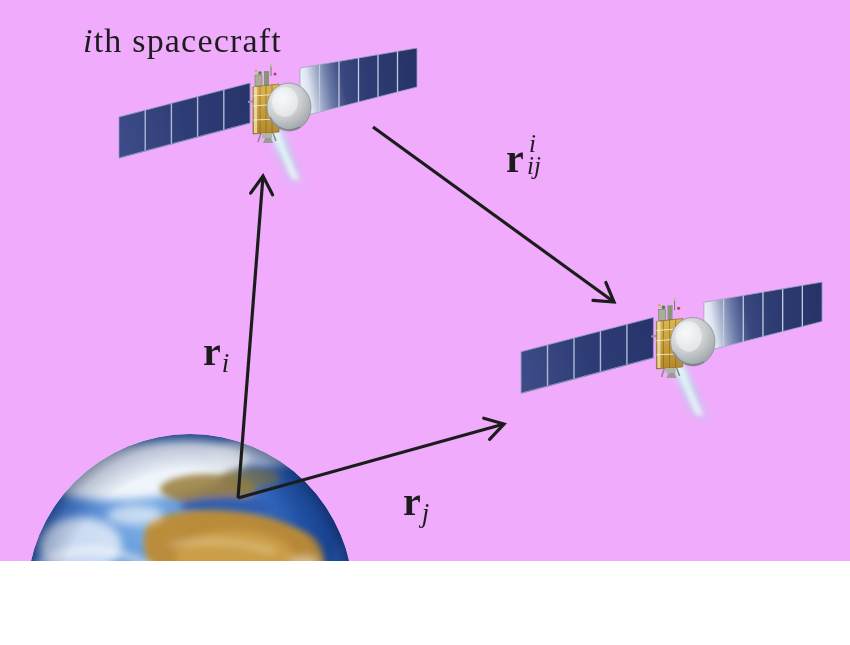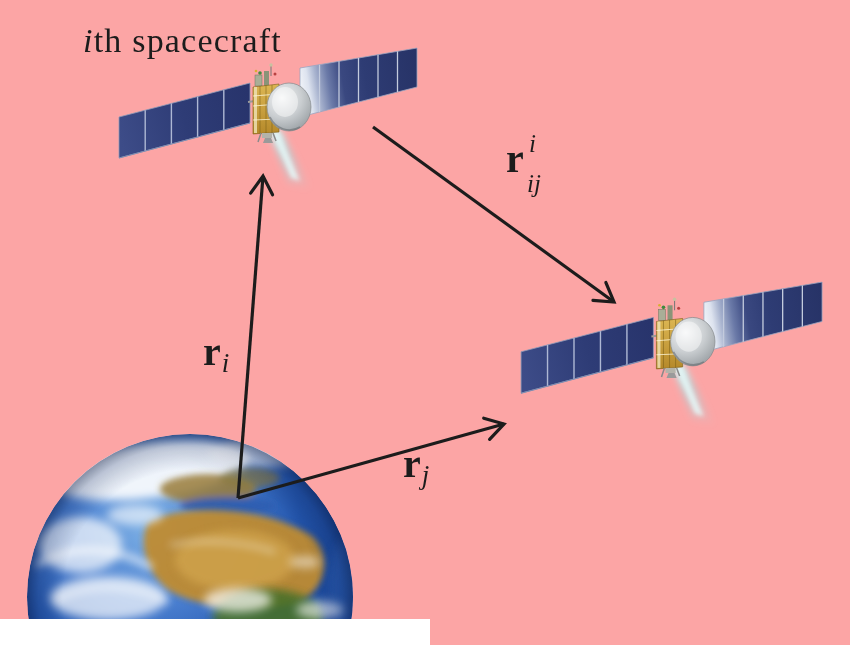--- a/index.html
+++ b/index.html
@@ -1,19 +1,19 @@
 <!DOCTYPE html>
 <html><head>
 <meta charset="utf-8">
 <style>
   html, body { margin: 0; padding: 0; background: #ffffff; }
   .canvas {
     position: relative;
-    width: 850px; height: 645px;
-    background: #fca5a5;
+    width: 850px; height: 561px;
+    background: #f0abfc;
     overflow: hidden;
     font-family: "Liberation Serif", serif;
     color: #1c1c1c;
   }
   .diagram-svg { position: absolute; left: 0; top: 0; }
   .sclabel {
     position: absolute;
     font-size: 34px;
     line-height: 1;
     letter-spacing: 1.2px;
@@ -26,21 +26,21 @@
   .vsub { font-style: italic; font-size: 27px; vertical-align: -7px; margin-left: 1px; }
   .rij-box { width: 60px; height: 60px; }
   .rij-box .vbase { position: absolute; left: 0; top: 0; }
   .vsupabs, .vsubabs {
     position: absolute;
     font-style: italic;
     font-size: 25px;
     line-height: 1;
   }
   .vsupabs { left: 23px; top: -8px; }
-  .vsubabs { left: 21px; top: 32px; }
+  .vsubabs { left: 21px; top: 14px; }
 </style>
 </head>
 <body>
 
 <div class="canvas">
 
   <svg class="diagram-svg" width="850" height="645" viewBox="0 0 850 645">
     <defs>
       <filter id="blur2" x="-60%" y="-60%" width="220%" height="220%">
           <feGaussianBlur stdDeviation="2"></feGaussianBlur>
@@ -199,21 +199,21 @@
       <line x1="238" y1="498" x2="504" y2="424" stroke="#1c1c1c" marker-end="url(#ah)"></line>
       <line x1="373" y1="127" x2="614" y2="302" stroke="#1c1c1c" marker-end="url(#ah)"></line>
     </g>
   </svg>
 
   <div class="sclabel" style="left:83px; top:24px"><span class="it">i</span><span>th spacecraft</span></div>
 
 
   <div class="veclabel" style="left:203px; top:332px"><span class="vbase">r</span><span class="vsub">i</span></div>
 
-  <div class="veclabel" style="left:403px; top:444px"><span class="vbase">r</span><span class="vsub">j</span></div>
+  <div class="veclabel" style="left:403px; top:482px"><span class="vbase">r</span><span class="vsub">j</span></div>
 
   <div class="veclabel rij-box" style="left:506px; top:139px">
     <span class="vbase">r</span>
     <span class="vsupabs">i</span>
     <span class="vsubabs">ij</span>
   </div>
 
 </div>
 
 </body></html>

